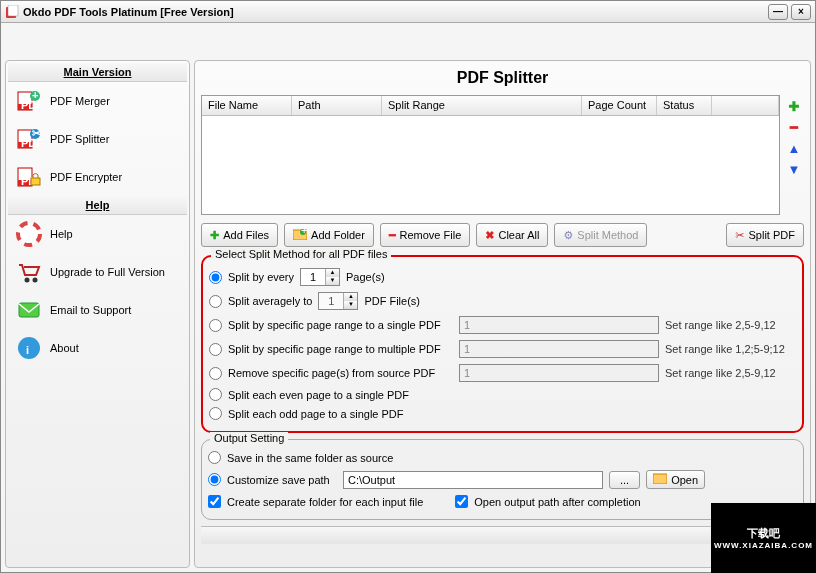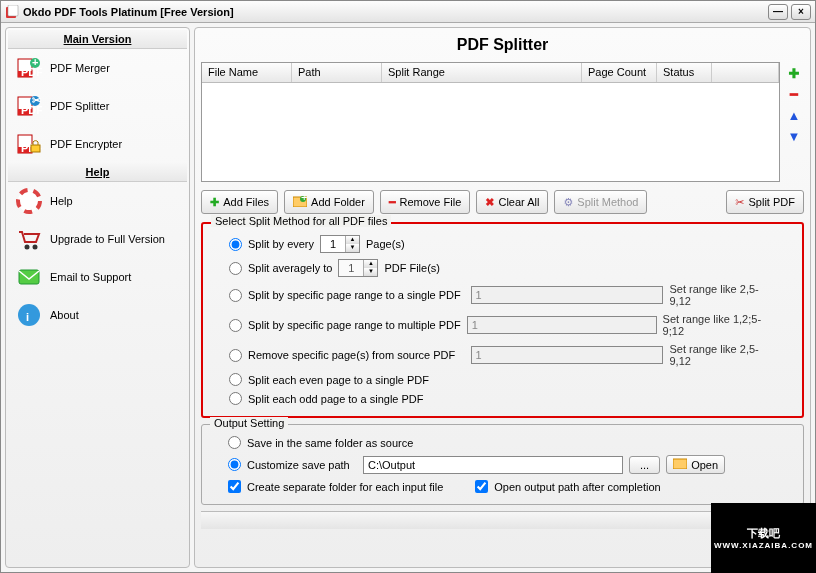--- a/index.html
+++ b/index.html
@@ -1,38 +1,38 @@
 <!DOCTYPE html>
 <html><head>
 <meta charset="utf-8">
 <style>
 * { margin: 0; padding: 0; box-sizing: border-box; font-family: Tahoma, Arial, sans-serif; font-size: 11px; }
 body { background: #ece9d8; width: 816px; height: 573px; overflow: hidden; position: relative; }
-.window { width: 816px; height: 573px; border: 1px solid #888; background: #f5f5f5; display: flex; flex-direction: column; }
+.window { width: 816px; height: 573px; border: 1px solid #888; background: #f5f5f5; display: flex; flex-direction: column; gap: 33px; }
 .titlebar { height: 22px; background: linear-gradient(#fdfdfd, #e4e4e4); border-bottom: 1px solid #aaa; display: flex; align-items: center; padding: 0 4px; }
 .titlebar .ticon { width: 14px; height: 14px; margin-right: 4px; }
 .titlebar .title { font-weight: bold; flex: 1; }
 .titlebar .winbtn { width: 20px; height: 16px; border: 1px solid #888; background: linear-gradient(#fff,#ddd); border-radius: 3px; margin-left: 3px; display: flex; align-items: center; justify-content: center; cursor: pointer; font-size: 10px; font-weight: bold; }
 .body { flex: 1; display: flex; padding: 4px; gap: 4px; }
 .sidebar { width: 185px; background: linear-gradient(#fbfbfb,#eee); border: 1px solid #bbb; border-radius: 4px; display: flex; flex-direction: column; padding: 2px; }
 .sect-title { text-align: center; font-weight: bold; background: linear-gradient(#f7f7f7,#e8e8e8); border-bottom: 1px solid #ccc; padding: 3px 0; text-decoration: underline; }
 .side-item { display: flex; align-items: center; gap: 8px; padding: 6px 8px; cursor: pointer; }
 .side-icon { width: 26px; height: 26px; display: flex; align-items: center; justify-content: center; }
 .main { flex: 1; background: linear-gradient(#fbfbfb,#eee); border: 1px solid #bbb; border-radius: 4px; display: flex; flex-direction: column; padding: 4px 6px; }
 .main-title { text-align: center; font-weight: bold; font-size: 16px; padding: 4px 0 8px; }
 .file-area { display: flex; gap: 4px; }
 .file-table { flex: 1; border: 1px solid #999; background: #fff; height: 120px; }
 .file-header { display: flex; background: linear-gradient(#fdfdfd,#e8e8e8); border-bottom: 1px solid #bbb; height: 20px; }
 .file-header div { border-right: 1px solid #ccc; padding: 3px 6px; font-size: 11px; }
 .side-tools { width: 20px; display: flex; flex-direction: column; gap: 6px; align-items: center; padding-top: 4px; }
 .side-tools span { cursor: pointer; font-weight: bold; font-size: 13px; }
 .toolbar { display: flex; gap: 6px; padding: 8px 0; }
 .btn { border: 1px solid #999; background: linear-gradient(#fff,#e6e6e6); border-radius: 3px; padding: 4px 8px; display: flex; align-items: center; gap: 4px; cursor: pointer; font-size: 11px; }
 .btn.disabled { color: #999; }
-.fieldset { border: 1px solid #aaa; border-radius: 3px; padding: 8px 26px; margin-bottom: 6px; position: relative; }
+.fieldset { border: 1px solid #aaa; border-radius: 10px; padding: 8px 6px; margin-bottom: 6px; position: relative; }
 .fieldset.red { border: 2px solid #d00; }
 .legend { position: absolute; top: -8px; left: 8px; background: #f2f2f0; padding: 0 4px; font-size: 11px; }
 .fieldset.red .legend { background: #f2f2f0; top: -9px; }
 .opt-row { display: flex; align-items: center; gap: 6px; padding: 3px 0; }
 .spinner { width: 40px; height: 18px; border: 1px solid #888; background: #fff; display: flex; }
 .spinner input { width: 24px; border: none; text-align: center; font-size: 11px; }
 .spinner .arrows { width: 14px; display: flex; flex-direction: column; border-left: 1px solid #aaa; }
 .spinner .arrows span { flex: 1; font-size: 6px; text-align: center; background: linear-gradient(#fff,#ddd); cursor: pointer; }
 .textin { border: 1px solid #888; background: #fff; height: 18px; padding: 0 4px; font-size: 11px; }
 .textin.dis { background: #f0f0f0; color: #888; }

